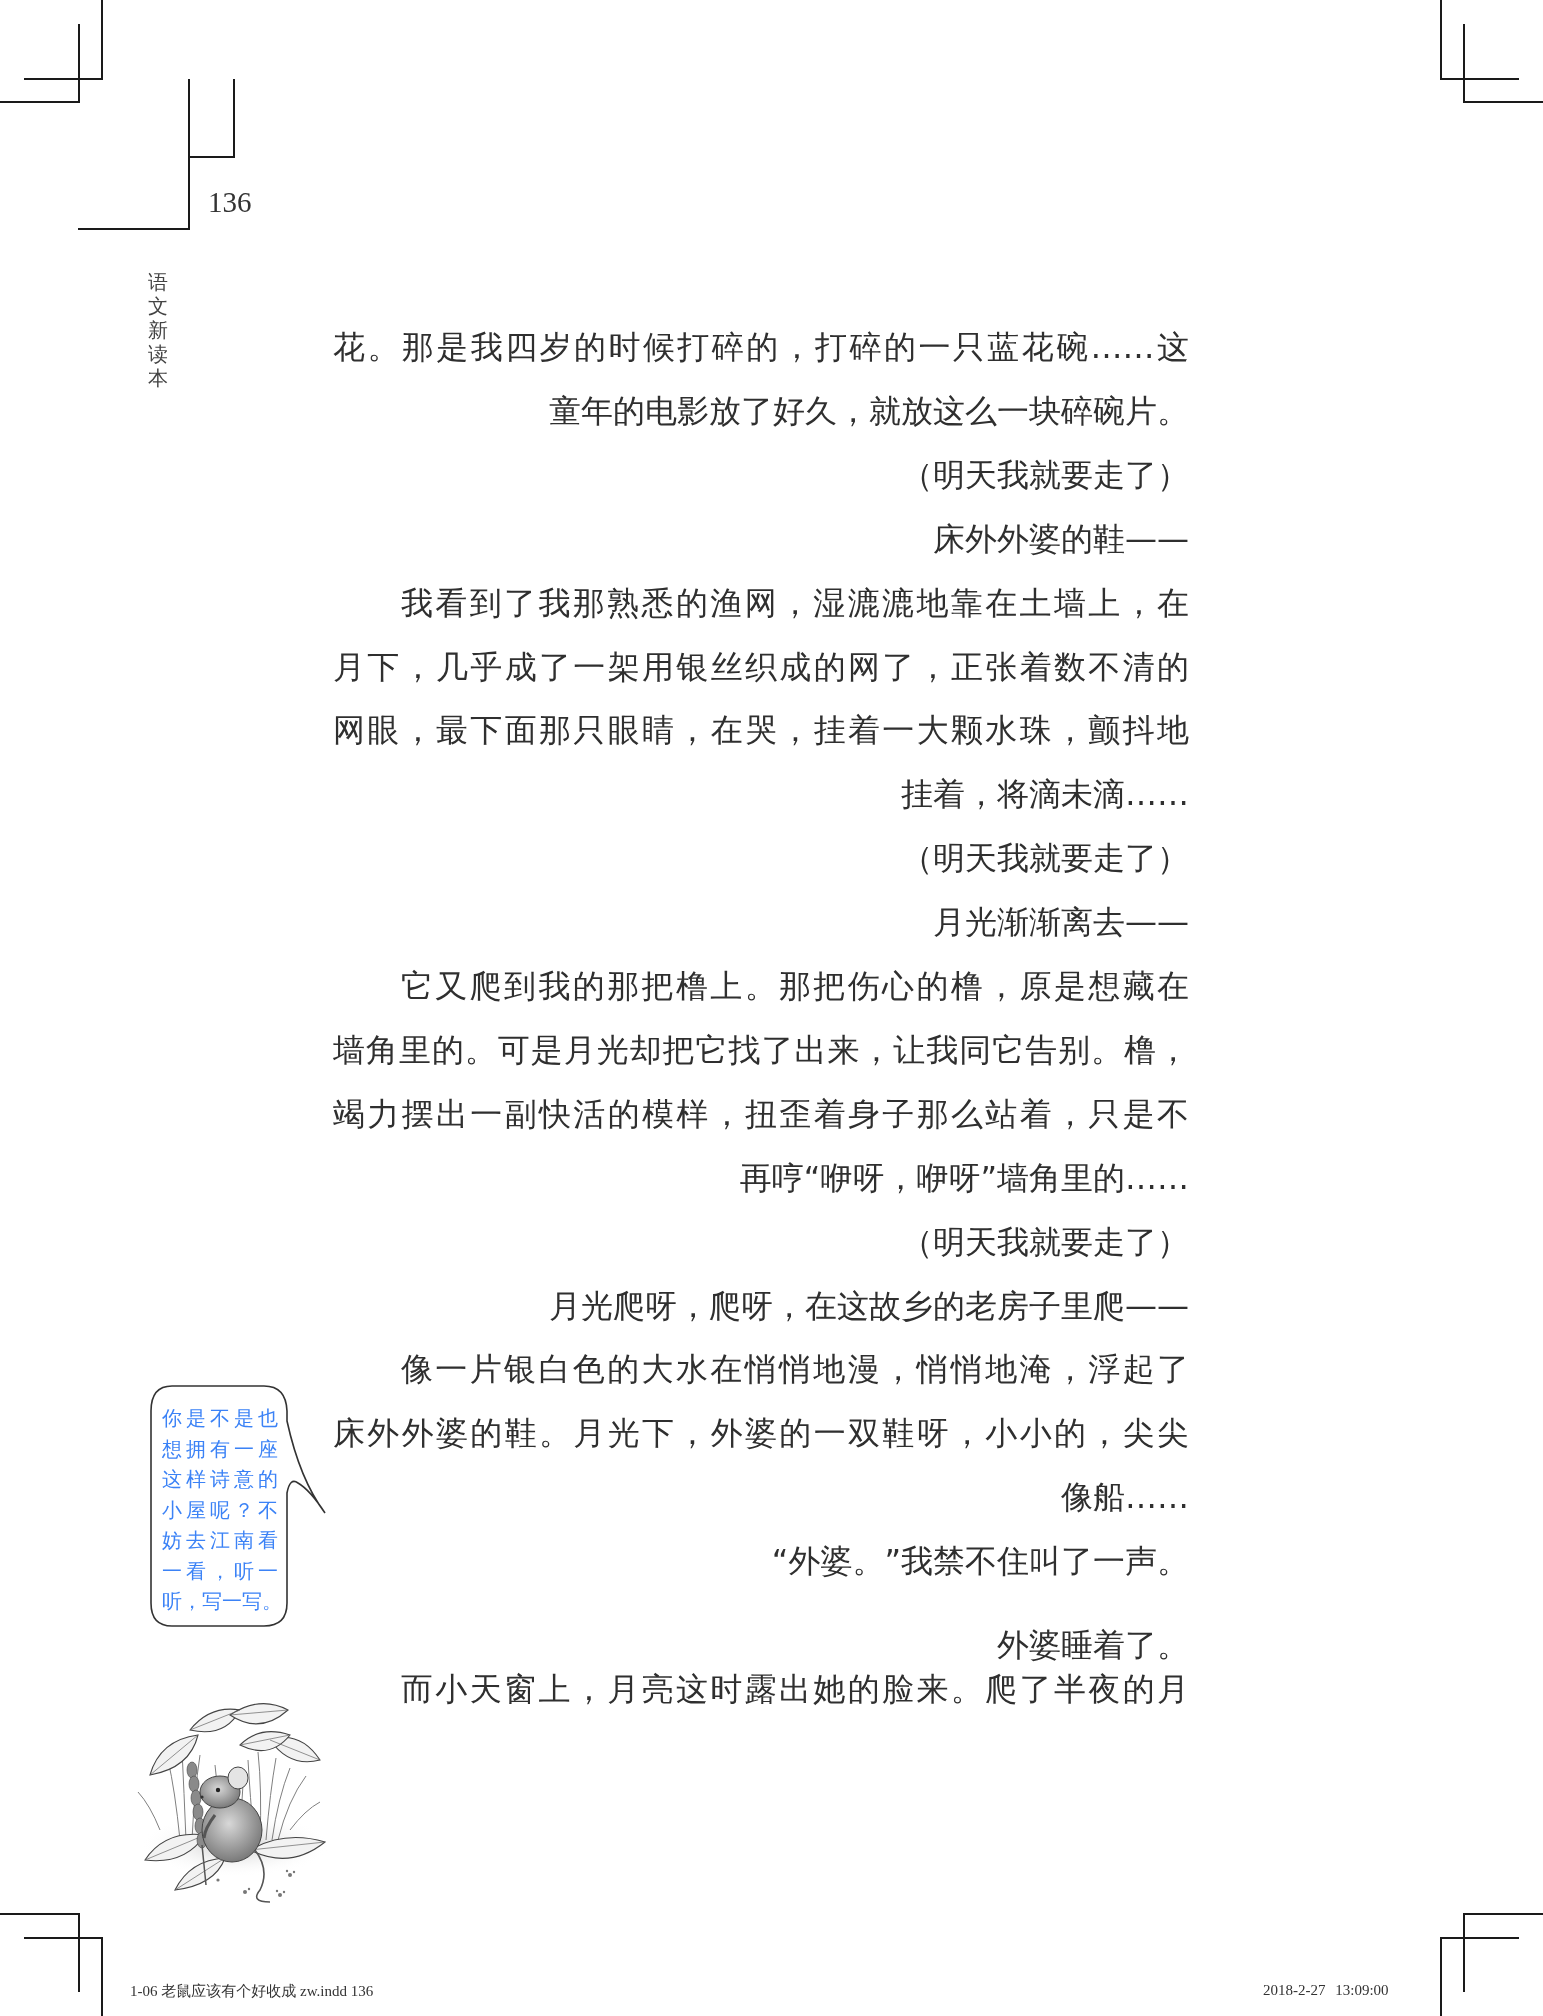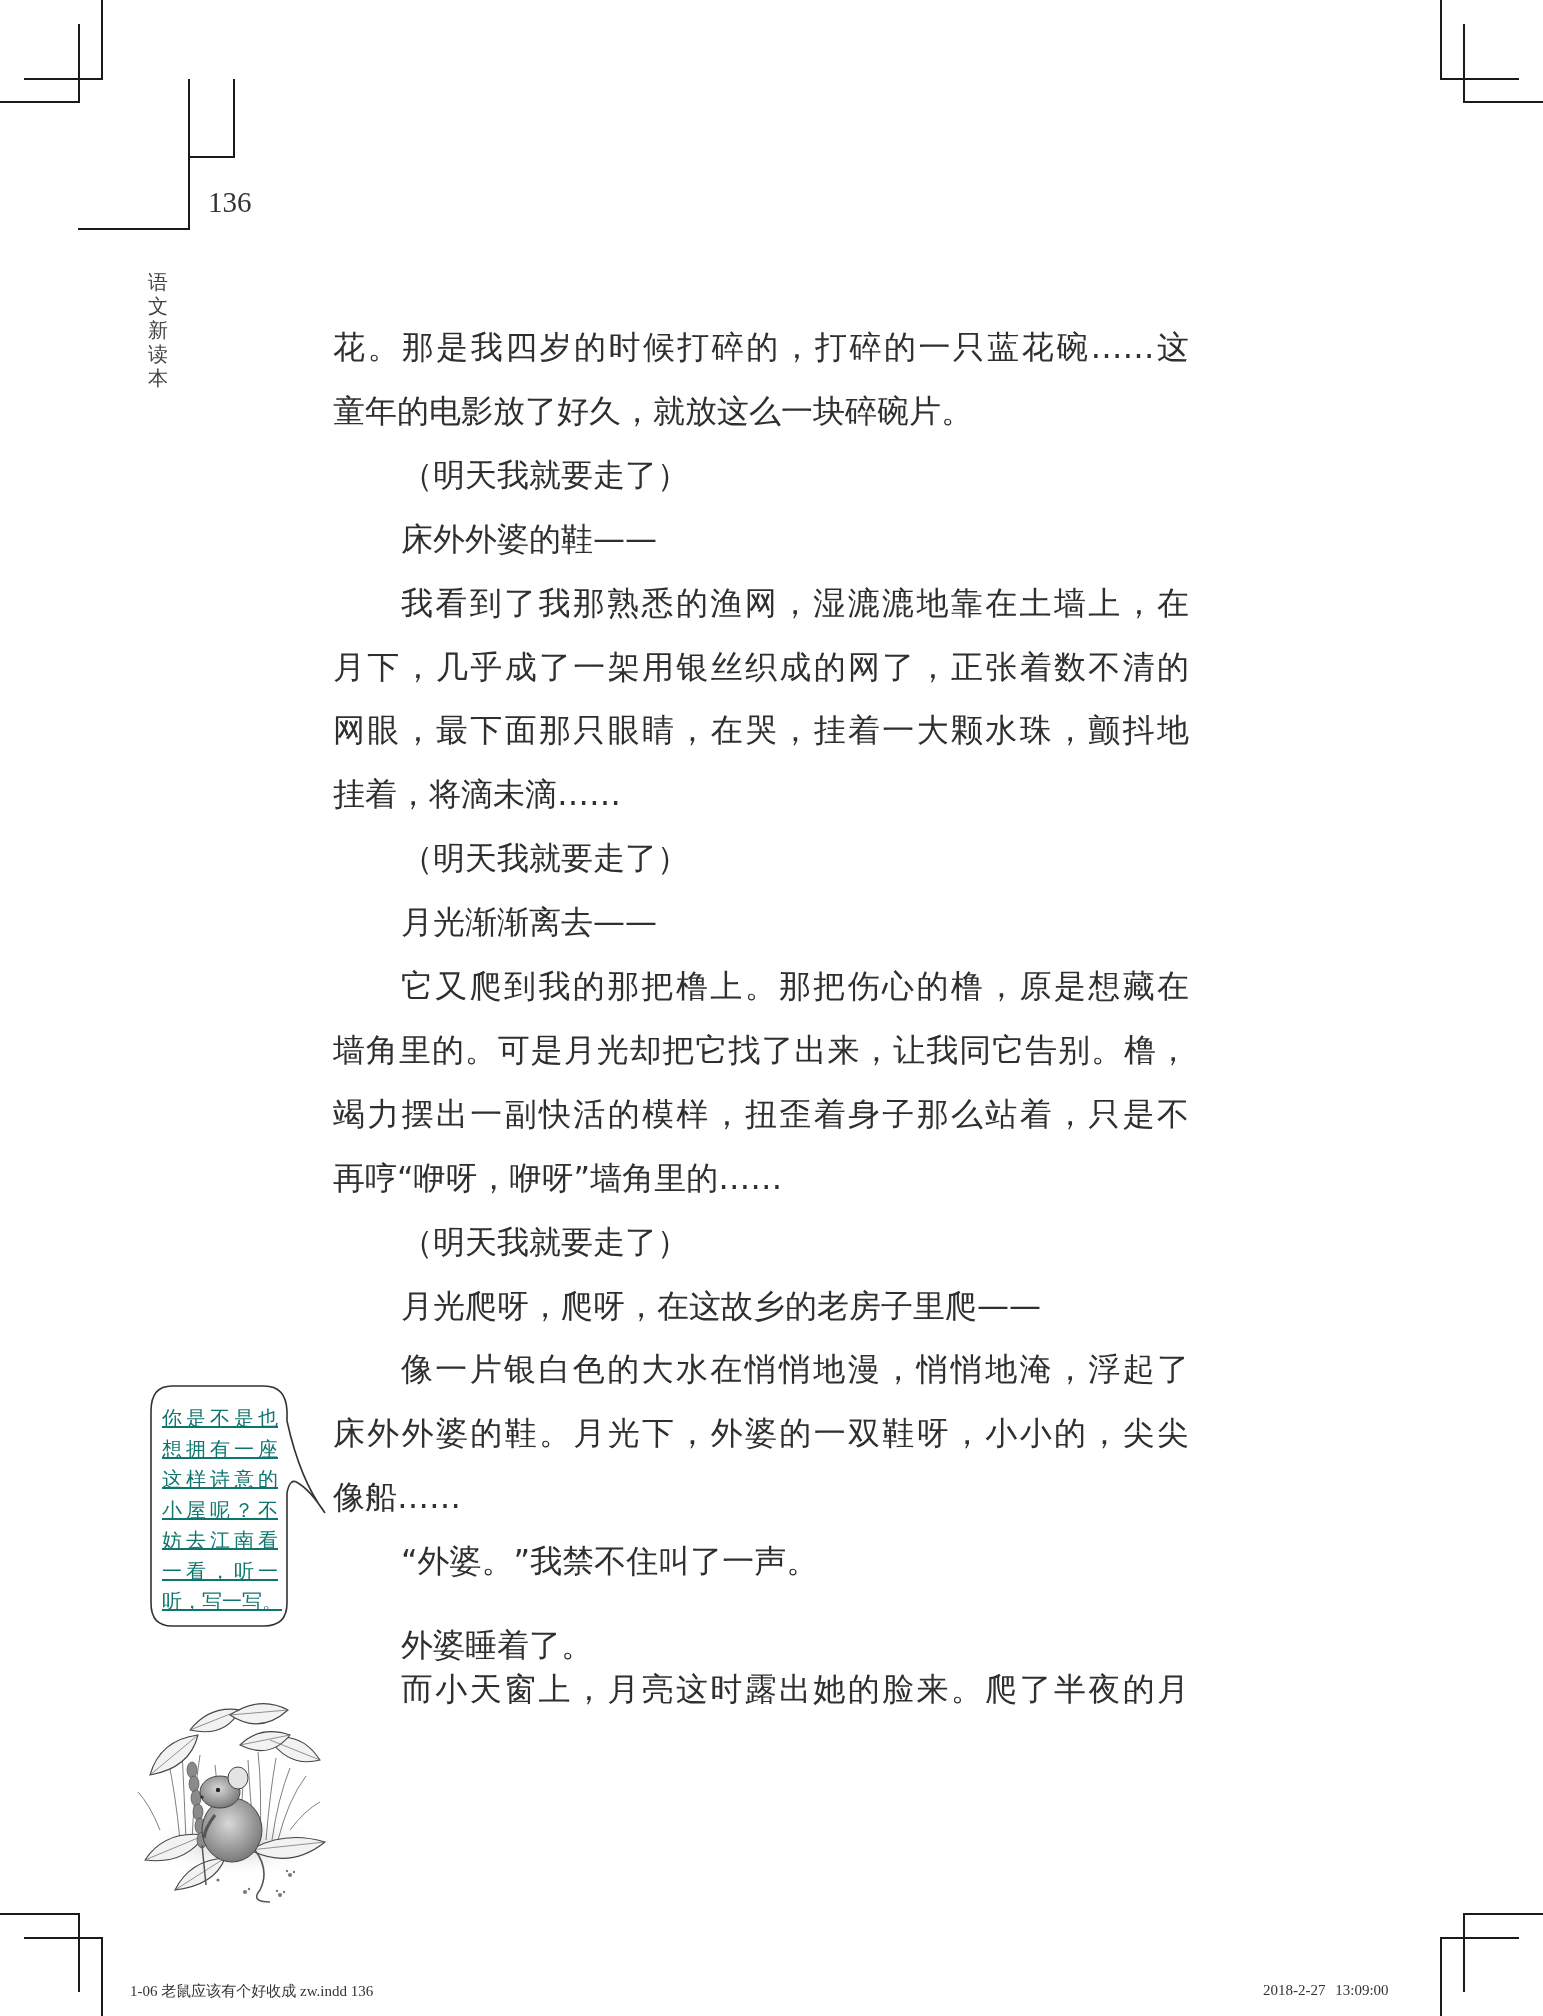--- a/index.html
+++ b/index.html
@@ -7,27 +7,27 @@
          font-family: "DejaVu Sans", "Liberation Sans", sans-serif; color: #2e2e2e; }
   .mark { position: absolute; background: #1a1a1a; }
   .h { height: 2px; }
   .v { width: 2px; }
   .page-number { position: absolute; left: 208px; top: 186px; font-family: "Liberation Serif", "DejaVu Serif", serif;
                  font-size: 29px; color: #333; letter-spacing: 0px; }
   .running-head { position: absolute; left: 146px; top: 270px; width: 24px; font-size: 20px; line-height: 24px;
                   color: #444; text-align: center; word-break: break-all; }
   .body-text { position: absolute; left: 333px; top: 0; width: 856px; }
   .line { position: absolute; left: 0; width: 856px; height: 40px; font-size: 32px; line-height: 40px;
-          white-space: nowrap; color: #2f2f2f; }
+          white-space: nowrap; color: #2f2f2f; text-align: right; }
   .line.full { text-align: justify; text-align-last: justify; white-space: normal; overflow: hidden; }
   .line.indent { padding-left: 68px; box-sizing: border-box; }
   .bubble { position: absolute; left: 150px; top: 1385px; width: 137px; height: 242px; }
   .bubble svg { position: absolute; left: 0; top: 0; overflow: visible; }
   .bubble-text { position: absolute; left: 12px; top: 18px; width: 116px; font-family: "DejaVu Serif", "Liberation Serif", serif;
-                 font-size: 20px; line-height: 30.5px; color: #0f766e; text-decoration: underline; }
+                 font-size: 20px; line-height: 30.5px; color: #3b82f6; }
   .bubble-line { display: block; white-space: nowrap; text-align: justify; text-align-last: justify; height: 30.5px; }
   .illustration { position: absolute; left: 120px; top: 1680px; width: 220px; height: 225px; }
   .footer-left { position: absolute; left: 130px; top: 1982px; font-family: "Liberation Serif", "DejaVu Serif", serif;
                  font-size: 15px; color: #333; white-space: nowrap; }
   .footer-right { position: absolute; left: 1263px; top: 1982px; font-family: "Liberation Serif", "DejaVu Serif", serif;
                   font-size: 15px; color: #333; white-space: nowrap; word-spacing: 6px; }
 </style>
 </head>
 <body>
 

